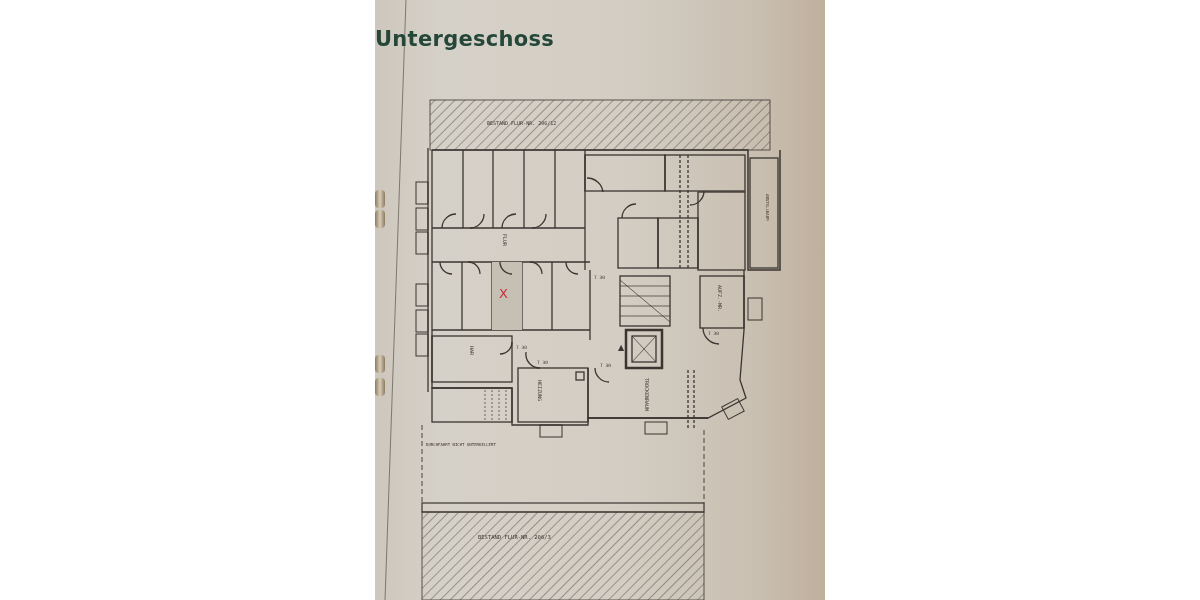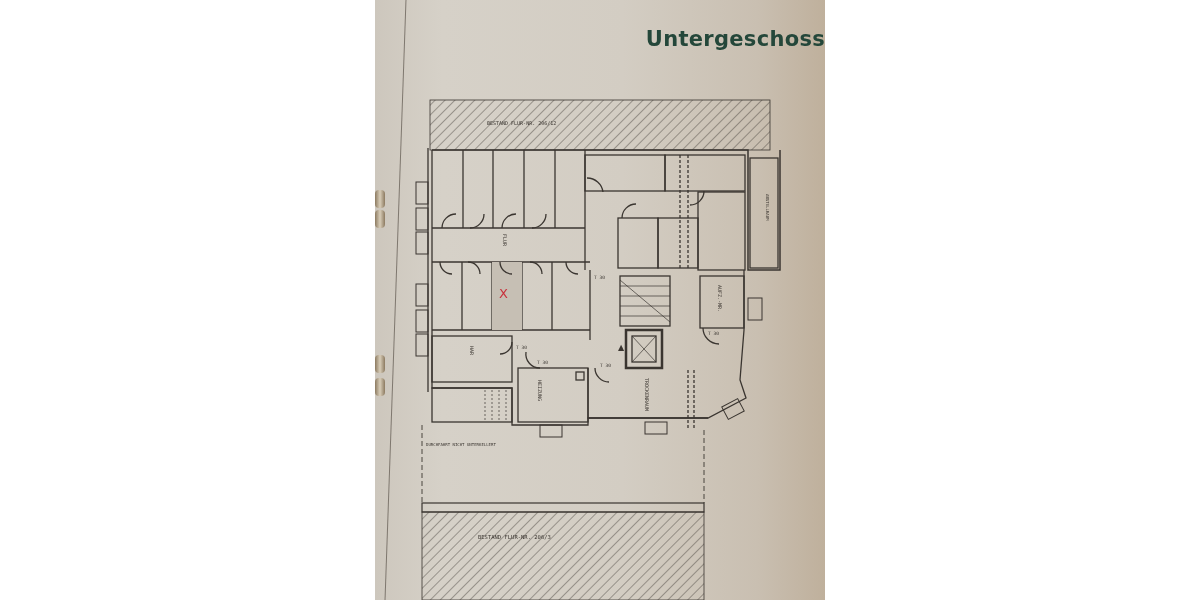--- a/index.html
+++ b/index.html
@@ -1,20 +1,20 @@
 <!DOCTYPE html>
 <html><head>
 <meta charset="utf-8">
 <style>
   html, body { margin:0; padding:0; }
   body { width:1200px; height:600px; background:#ffffff; position:relative; overflow:hidden; font-family:"DejaVu Sans", sans-serif; }
   .page { position:absolute; left:375px; top:0; width:450px; height:600px; background:linear-gradient(90deg,#cdc7bd 0%,#d6d1c8 15%,#d3cdc3 55%,#c9bfb1 85%,#bfb09c 100%); overflow:hidden; }
   .page-edge { position:absolute; left:20px; top:0; width:1px; height:600px; background:#5b544b; opacity:.7; transform:skewX(-2deg); }
   .binder { position:absolute; left:0; width:10px; height:18px; border-radius:4px; background:linear-gradient(90deg,#8c7a60,#d8cdb8,#8c7a60); }
-  .title { position:absolute; left:0; width:450px; top:27px; text-align:right; font-family:"DejaVu Sans", sans-serif; font-weight:bold; font-size:21px; color:#24473a; letter-spacing:.3px; }
+  .title { position:absolute; left:0; width:450px; top:27px; text-align:left; font-family:"DejaVu Sans", sans-serif; font-weight:bold; font-size:21px; color:#24473a; letter-spacing:.3px; }
   svg.plan { position:absolute; left:0; top:0; }
   .lbl { font-family:"DejaVu Sans Mono", monospace; fill:#3a3530; }
 </style>
 </head>
 <body>
 
 <div class="page">
   <div class="page-edge"></div>
   <div class="binder" style="top:190px"></div>
   <div class="binder" style="top:210px"></div>

